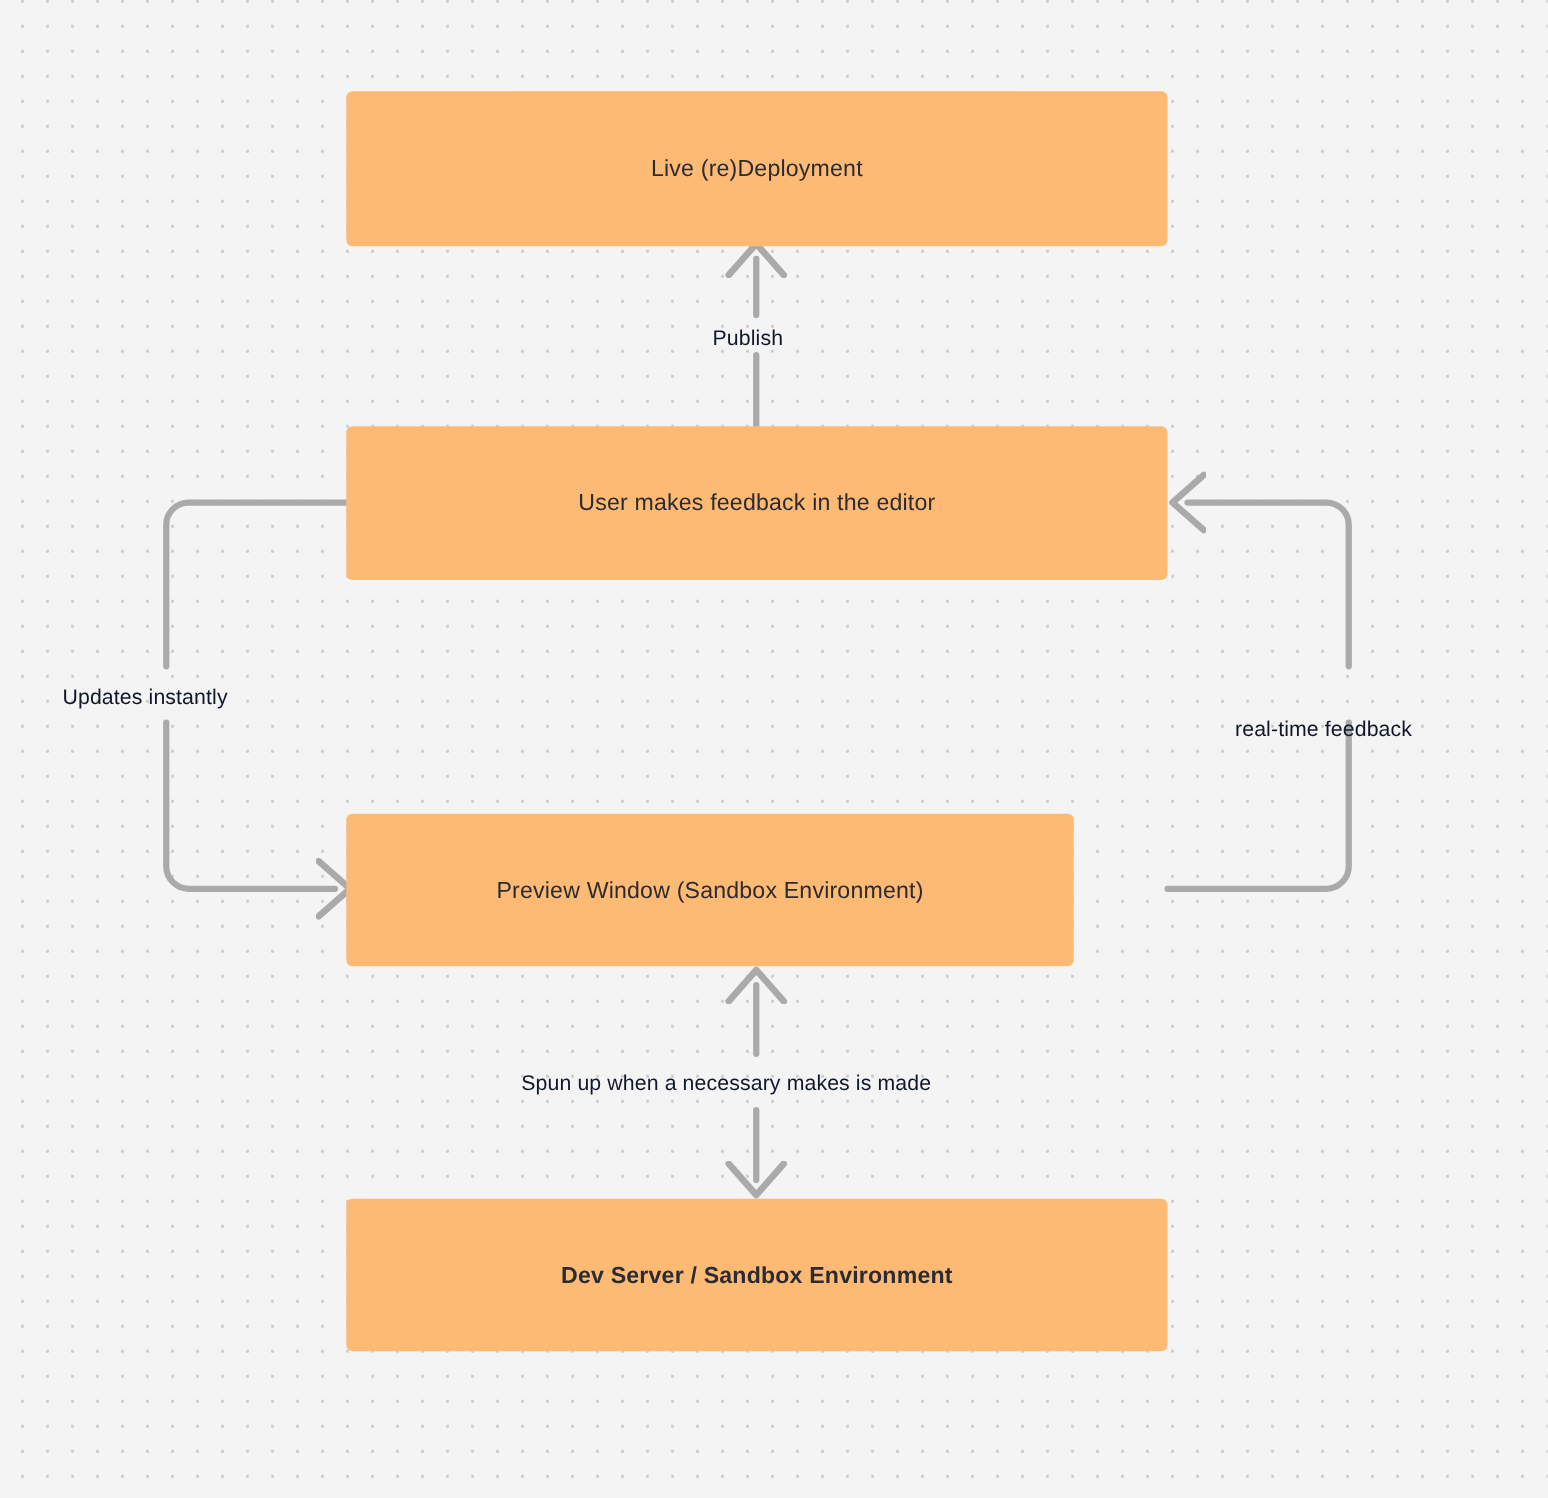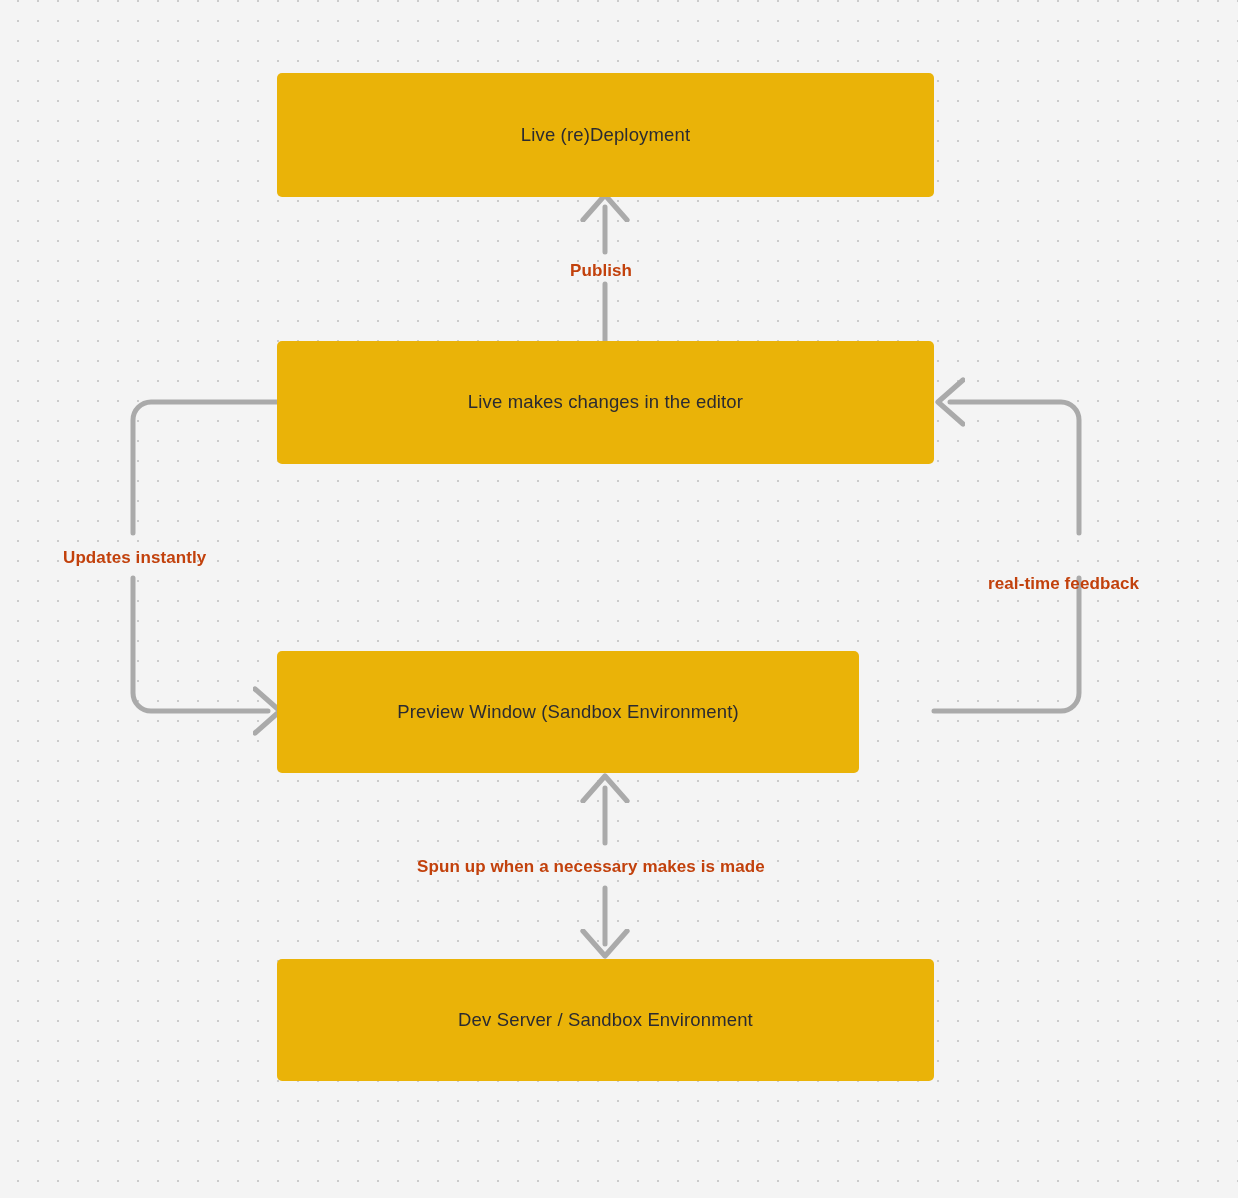--- a/index.html
+++ b/index.html
@@ -32,56 +32,55 @@
     left: 0;
     top: 0;
     width: 1238px;
     height: 1198px;
     pointer-events: none;
   }
 
   .node {
     position: absolute;
     box-sizing: border-box;
-    background: #eab308;
+    background: #fdba74;
     border-radius: 5px;
     display: flex;
     align-items: center;
     justify-content: center;
     text-align: center;
     color: #2b2b31;
     font-size: 18.5px;
     letter-spacing: 0.15px;
     line-height: 1.3;
     padding: 6px 14px;
   }
 
   .node-label {
     display: block;
   }
 
   .edge-label {
     position: absolute;
-    color: #c2410c;
+    color: #0f172a;
     font-size: 17px;
     letter-spacing: 0.1px;
     white-space: nowrap;
     line-height: 1;
-    font-weight: bold;
   }
 
   
   #node-live        { left: 277px; top: 73px;  width: 657px; height: 124px; }
   #node-editor      { left: 277px; top: 341px; width: 657px; height: 123px; }
   #node-preview     { left: 277px; top: 651px; width: 582px; height: 122px; }
-  #node-devserver   { left: 277px; top: 959px; width: 657px; height: 122px; }
+  #node-devserver   { left: 277px; top: 959px; width: 657px; height: 122px; font-weight: bold; }
 
   
   #label-publish    { left: 570px;  top: 262px; }
-  #label-updates    { left: 50px;   top: 549px; margin-left: 13px; }
+  #label-updates    { left: 50px;   top: 549px; }
   #label-realtime   { left: 988px;  top: 575px; }
   #label-spunup     { left: 417px;  top: 858px; }
 </style>
 </head>
 <body>
 
 <div id="canvas">
 
   <svg class="edges" viewBox="0 0 1238 1198" width="1238" height="1198" xmlns="http://www.w3.org/2000/svg">
     <defs>
@@ -112,21 +111,21 @@
       <line x1="605" y1="843" x2="605" y2="788" stroke="#aaaaaa" stroke-width="5" stroke-linecap="round" marker-end="url(#arrow-generic)"></line>
       <line x1="605" y1="888" x2="605" y2="944" stroke="#aaaaaa" stroke-width="5" stroke-linecap="round" marker-end="url(#arrow-generic)"></line>
     </g>
   </svg>
 
   <div class="node" id="node-live">
     <span class="node-label">Live (re)Deployment</span>
   </div>
 
   <div class="node" id="node-editor">
-    <span class="node-label">Live makes changes in the editor</span>
+    <span class="node-label">User makes feedback in the editor</span>
   </div>
 
   <div class="node" id="node-preview">
     <span class="node-label">Preview Window (Sandbox Environment)</span>
   </div>
 
   <div class="node" id="node-devserver">
     <span class="node-label">Dev Server / Sandbox Environment</span>
   </div>
 

